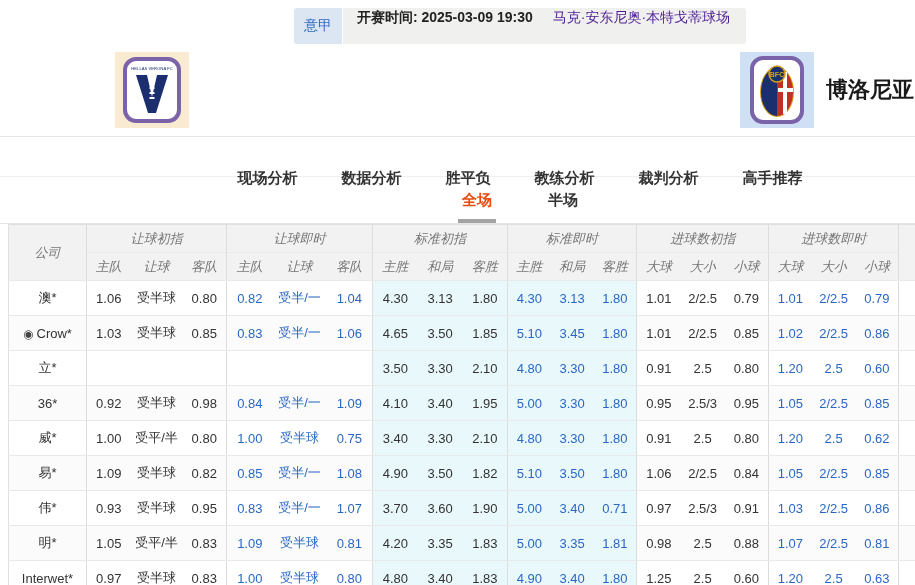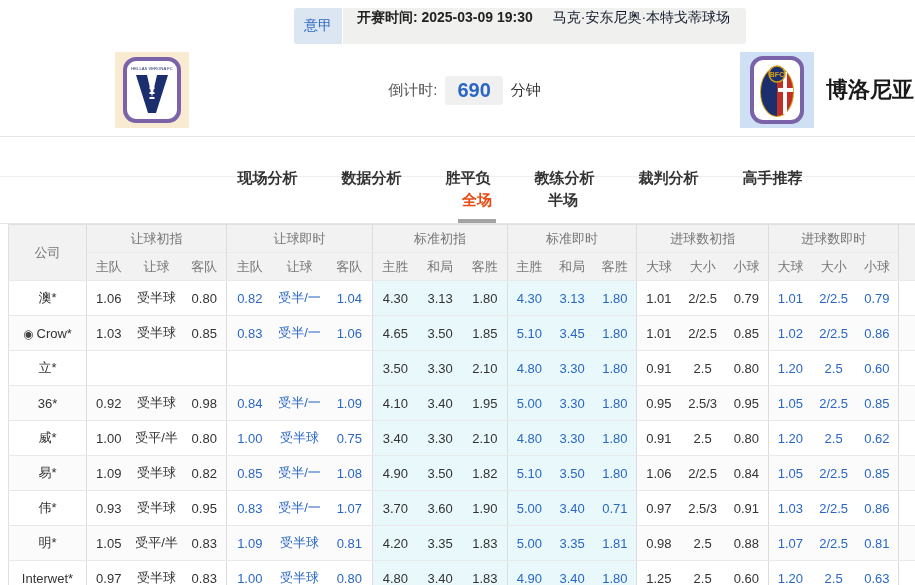--- a/index.html
+++ b/index.html
@@ -18,21 +18,21 @@
   .league-badge {
     background: #dce6f2; color: #2f6bbf; font-size: 14px;
     display: flex; align-items: center; padding: 0 10px;
     border-radius: 3px 0 0 3px; margin-right: 1px;
   }
   .kick-strip {
     background: #f0f0ee; display: flex; align-items: center;
     padding: 0 16px 16px 14px; border-radius: 0 3px 3px 0; gap: 20px;
   }
   .kick-time { font-size: 14px; font-weight: bold; color: #222; }
-  .kick-venue { font-size: 14px; color: #0f172a; }
+  .kick-venue { font-size: 14px; color: #4c1d95; }
 
   
   .match-header {
     height: 93px; display: flex; align-items: center; justify-content: space-between;
     padding: 0 126px 0 115px; border-bottom: 1px solid #e6e6e6;
   }
   .team { display: flex; align-items: center; gap: 12px; }
   .team-name { font-size: 22px; font-weight: bold; color: #1a1a1a; }
   .logo-block { width: 74px; height: 76px; display: flex; align-items: center; justify-content: center; }
   .logo-home { background: #f9ead2; }
@@ -68,21 +68,21 @@
   .subtab.active { color: #e8490f; border-bottom: 4px solid #a3a3a3; }
 
   
   .table-wrap { padding: 0 8px; }
   table.odds {
     border-collapse: collapse; table-layout: fixed; width: 1024px;
     font-size: 13px;
   }
   table.odds { border-top: 1px solid #e0e0e0; border-left: 1px solid #e0e0e0; }
   th, td { border-bottom: 1px solid #e9e9e9; text-align: center; padding: 0; overflow: hidden; white-space: nowrap; }
-  thead th { background: #f2f2f2; color: #757575; font-weight: normal; height: 28px; font-size: 13px; }
+  thead th { background: #f2f2f2; color: #757575; font-weight: normal; height: 28px; font-size: 13px; font-style: italic; }
   tbody td { height: 35px; color: #333; }
   tbody tr:nth-child(even) td { background: #fbfbfb; }
   td.gstart, th.gstart { border-left: 1px solid #dcdcdc; }
   td.cyan { background: #e9f8fa !important; }
   td.blue { color: #2a67c5; }
   td.company-cell { color: #333; }
   .ball-icon { font-size: 12px; color: #444; margin-right: 3px; }
 </style>
 </head>
 <body>
@@ -106,25 +106,20 @@
           <rect x="2" y="2" width="54" height="62" rx="11" fill="#ffffff" stroke="#7a63a8" stroke-width="4"></rect>
           <text x="29" y="13" font-size="4.2" text-anchor="middle" fill="#1b2f6e" font-family="Liberation Sans, sans-serif">HELLAS VERONA FC</text>
           <path d="M13 18 L24 18 L29 40 L34 18 L45 18 L33 56 L25 56 Z" fill="#1b2f6e"></path>
           <rect x="26.5" y="30" width="5" height="2" fill="#fff"></rect>
           <rect x="26.5" y="35" width="5" height="2" fill="#fff"></rect>
           <rect x="26.5" y="40" width="5" height="2" fill="#fff"></rect>
         </svg>
       </span>
     </div>
 
-    <div class="countdown">
-      <span class="cd-label">倒计时:</span>
-      <span class="cd-value">690</span>
-      <span class="cd-unit">分钟</span>
-    </div>
 
     <div class="team">
       <span class="logo-block logo-away">
         <svg width="54" height="68" viewBox="0 0 54 68">
           <rect x="2" y="2" width="50" height="64" rx="11" fill="#ffffff" stroke="#7a63a8" stroke-width="4"></rect>
           <ellipse cx="27" cy="36" rx="16" ry="24" fill="#ffffff" stroke="#d4a017" stroke-width="2"></ellipse>
           <path d="M27 12 A16 24 0 0 0 27 60 Z" fill="#1b2f6e"></path>
           <path d="M27 12 A16 24 0 0 1 27 60 Z" fill="#c03026"></path>
           <rect x="33" y="16" width="4" height="42" fill="#ffffff"></rect>
           <rect x="28" y="32" width="15" height="4" fill="#ffffff"></rect>

